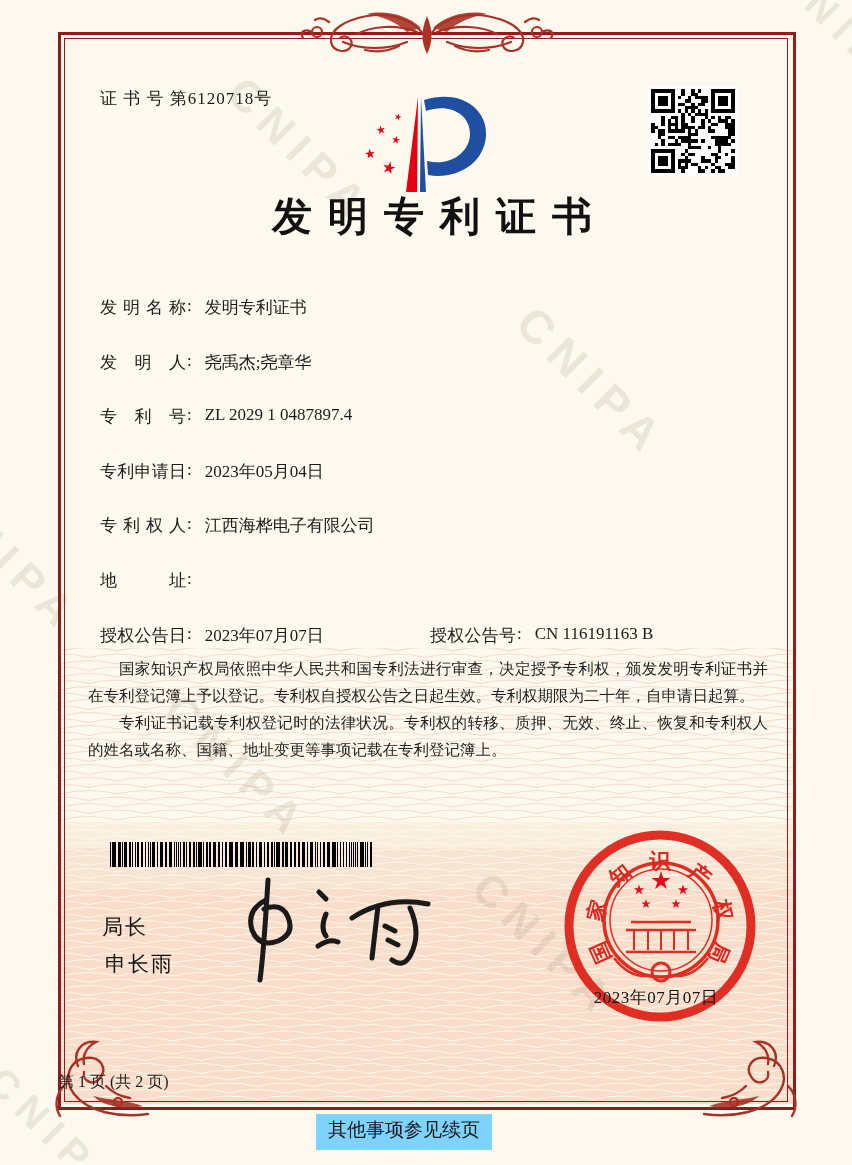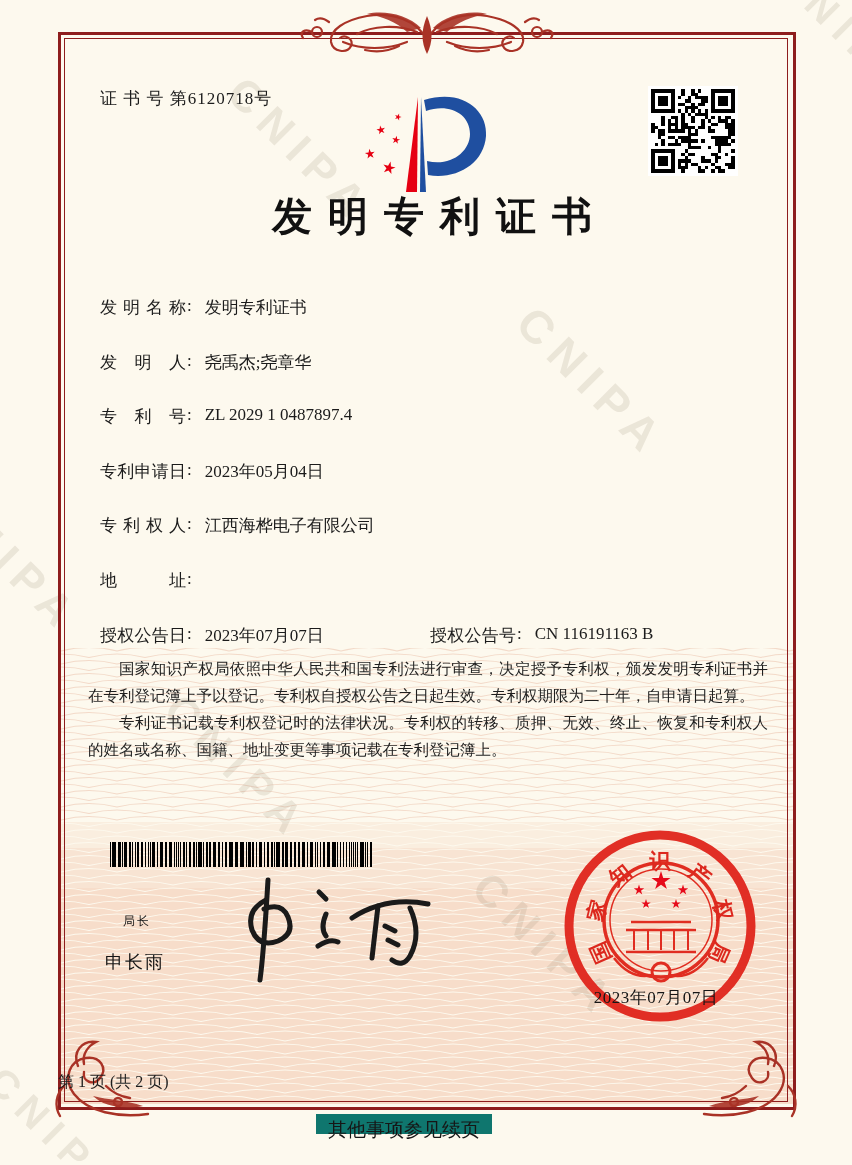--- a/index.html
+++ b/index.html
@@ -35,36 +35,36 @@
   .fvalue{margin-left:13px;}
 
   
   .body-text{left:88px;top:656px;width:680px;z-index:5;font-size:15.5px;line-height:26.5px;
              color:#1f1f1f;text-align:justify;}
   .body-text p{margin:0;text-indent:31px;}
   .body-text p+p{margin-top:1px;}
 
   .barcode{left:110px;top:842px;z-index:6;}
 
-  .sig-title{left:123px;top:913px;font-size:12px;color:#141414;z-index:6;letter-spacing:2px;font-family:Liberation Mono, monospace;}
-  .sig-name{left:105px;top:950px;font-size:18px;color:#141414;z-index:6;letter-spacing:2px;}
+  .sig-title{left:102px;top:913px;font-size:21px;color:#141414;z-index:6;letter-spacing:2px;font-family:Liberation Mono, monospace;}
+  .sig-name{left:105px;top:950px;font-size:21px;color:#141414;z-index:6;letter-spacing:2px;}
   .sig-img{left:222px;top:872px;z-index:6;}
 
   
   .seal-ring{left:560px;top:826px;z-index:6;opacity:0.95;}
   .emblem{left:596px;top:848px;z-index:6;opacity:0.95;}
   .seal-text-anchor{left:660px;top:926px;width:0;height:0;z-index:7;}
   .seal-char{position:absolute;left:-13px;top:-13px;width:26px;height:26px;text-align:center;
              font-size:21px;font-weight:bold;color:#dc281e;font-family:"Liberation Serif",serif;}
   .seal-date{left:576px;top:986px;width:160px;text-align:center;font-size:17px;
              color:#161616;z-index:8;letter-spacing:0.5px;}
 
   
   .page-info{left:58px;top:1072px;width:593px;font-size:16px;color:#1c1c1c;z-index:5;}
-  .cont-box{left:316px;top:1114px;width:176px;height:20px;background:#0f766e;z-index:5;
+  .cont-box{left:316px;top:1114px;width:176px;height:36px;background:#7dd3fc;z-index:5;
             text-align:center;line-height:32px;font-size:19px;color:#161616;}
 
   .waves{left:61px;top:648px;z-index:1;}
 </style>
 </head>
 <body>
 
 <div id="page">
 
   <svg class="abs waves" width="732" height="456" viewBox="0 0 732 456">

